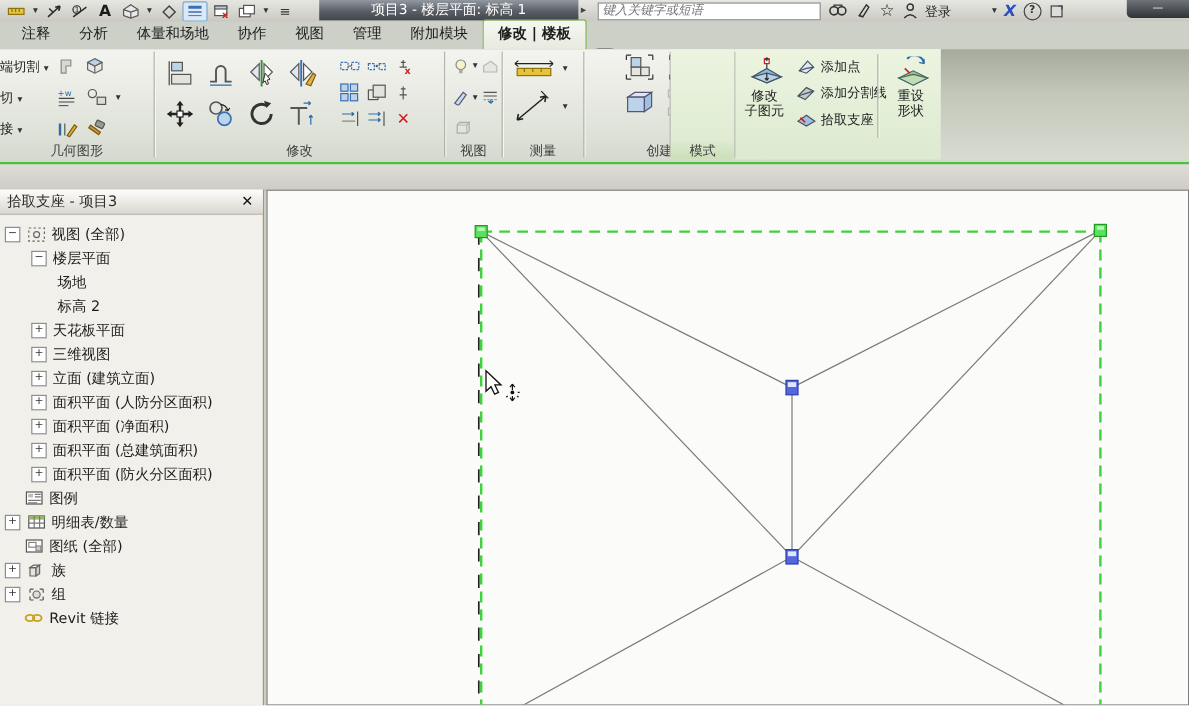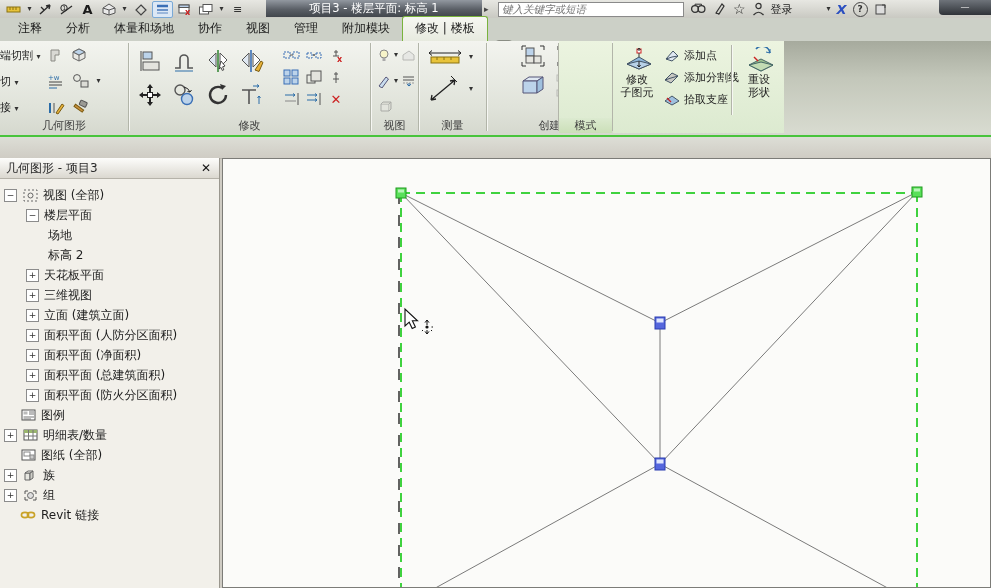--- a/index.html
+++ b/index.html
@@ -32,21 +32,21 @@
     background:linear-gradient(#6e737a,#2f3338);border-bottom-left-radius:4px;
     display:flex;align-items:center;justify-content:center;}
   #min-glyph{color:#e8e8e8;font-size:9px;line-height:1;}
 
   
   #tabrow{position:absolute;left:0;top:18px;width:991px;height:23px;background:#ccd0c7;
     border-bottom:1px solid #79c143;}
   #tabs{display:flex;align-items:flex-end;height:23px;padding-left:6px;}
   .tab{padding:3px 12px 4px 12px;font-size:12px;color:#1c1c1c;white-space:nowrap;}
   .tab.active{background:linear-gradient(#f6f7f2,#e7eadf);border:1px solid #79b33c;border-bottom:none;
-    border-radius:3px 3px 0 0;font-weight:normal;}
+    border-radius:3px 3px 0 0;font-weight:bold;}
   #ribbon-toggle{position:absolute;left:494px;top:22px;width:34px;height:13px;display:flex;align-items:center;gap:3px;}
   #ribbon-toggle .pill{width:18px;height:11px;border:1px solid #8a8d84;border-radius:5px;background:#e8e9e4;
     display:flex;align-items:center;justify-content:center;font-size:6px;color:#333;}
 
   
   #ribbon{position:absolute;left:0;top:41px;width:991px;height:94px;
     background:linear-gradient(#f3f4ef,#e0e3da 70%,#d5d8ce);border-bottom:2px solid #48c43c;}
   .panel{position:absolute;top:0;height:92px;}
   .panel .plabel{position:absolute;left:0;bottom:0;width:100%;height:15px;
     font-size:11px;color:#3d3d3d;text-align:center;line-height:15px;}
@@ -580,21 +580,21 @@
       <div class="pdivider" style="left:118px;top:4px;height:70px;"></div>
     </div>
 
     <div id="ribbon-rest"></div>
   </div>
 
   <div id="optionsbar"></div>
 
   <div id="browser">
     <div id="browser-title">
-      <span class="bt">几何图形 - 项目3</span>
+      <span class="bt">拾取支座 - 项目3</span>
       <span id="browser-close">✕</span>
     </div>
     <div id="tree">
         <div class="trow" style="padding-left: 4px;">
           <span class="texp">−</span>
           <span class="ticon">
             <svg width="15" height="13">
               <rect x="1" y="1" width="13" height="11" fill="none" stroke="#666" stroke-dasharray="2 2"></rect>
               <circle cx="7.5" cy="6.5" r="2.5" fill="none" stroke="#666"></circle>
             </svg>

